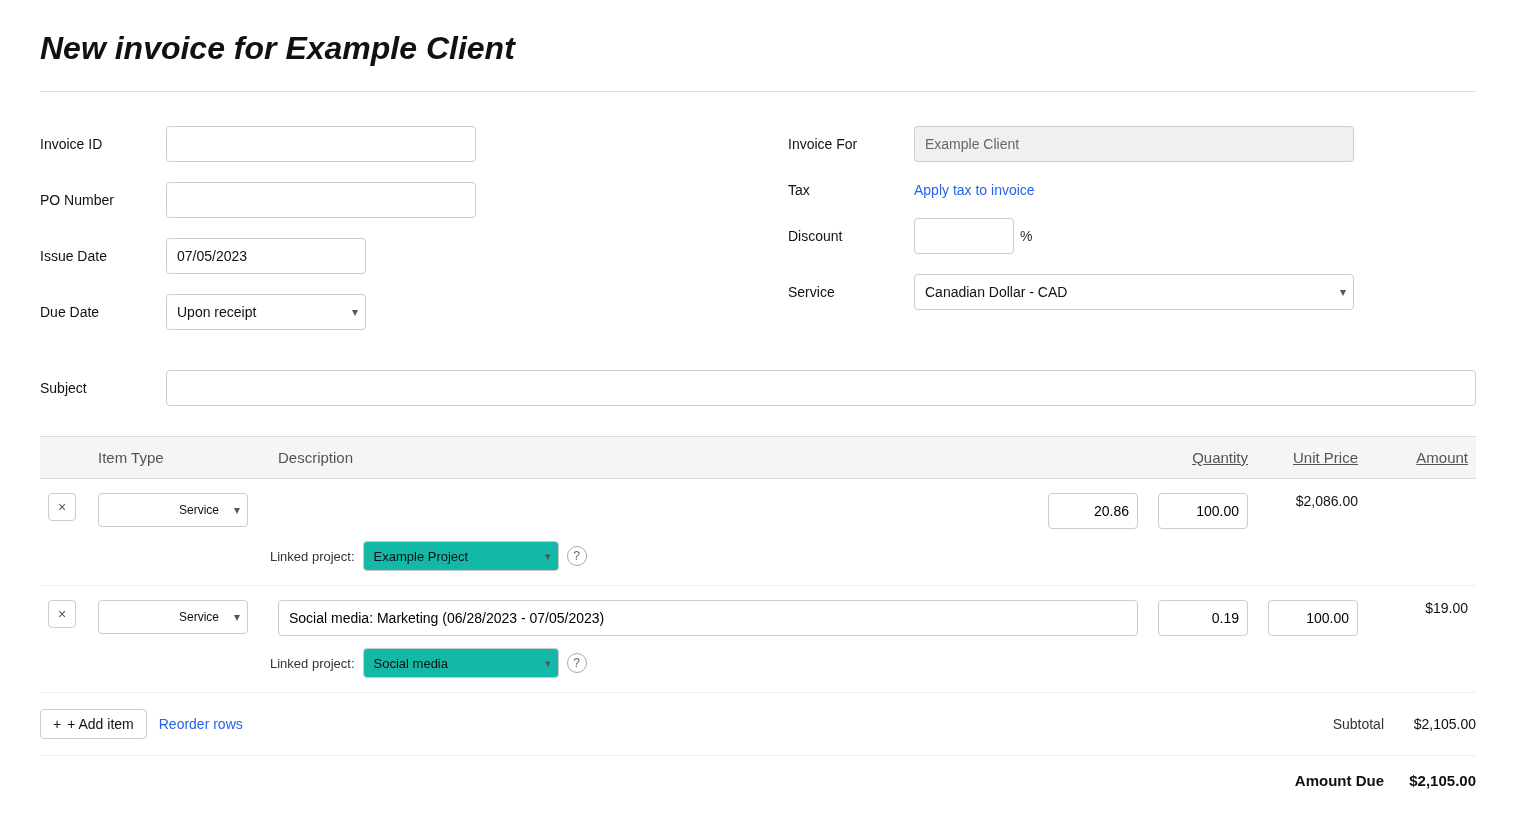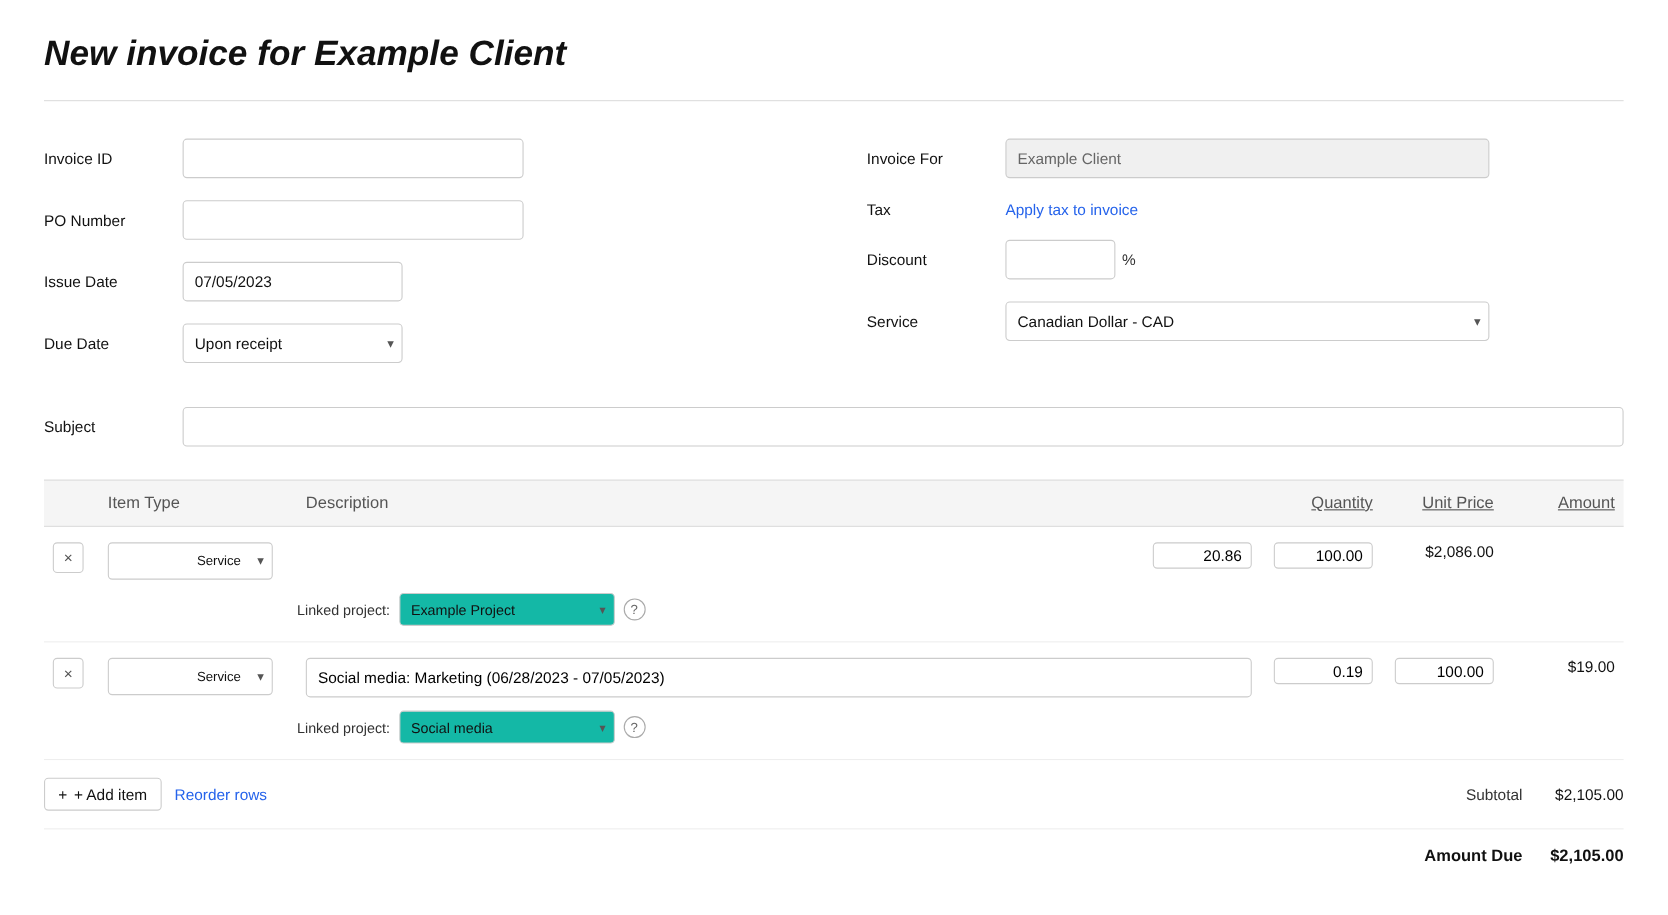--- a/index.html
+++ b/index.html
@@ -42,21 +42,21 @@
     .cell.right { justify-content: flex-end; }
 
     .delete-btn { width: 28px; height: 28px; border: 1px solid #ccc; border-radius: 4px; background: #fff; display: flex; align-items: center; justify-content: center; cursor: pointer; font-size: 14px; color: #555; }
 
     .item-select { border: 1px solid #ccc; border-radius: 4px; padding: 5px 28px 5px 10px; font-size: 12px; height: 34px; appearance: none; background: #fff; color: #111; cursor: pointer; outline: none; width: 150px; text-align: right; }
     .item-select-wrapper { position: relative; display: inline-flex; align-items: center; }
     .item-select-wrapper::after { content: '▾'; position: absolute; right: 8px; pointer-events: none; color: #555; font-size: 12px; }
 
     .desc-input { width: 100%; border: 1px solid #ccc; border-radius: 4px; padding: 6px 10px; font-size: 14px; height: 36px; outline: none; }
 
-    .qty-input, .price-input { width: 90px; border: 1px solid #ccc; border-radius: 4px; padding: 6px 8px; font-size: 14px; height: 24px; text-align: right; outline: none; }
+    .qty-input, .price-input { width: 90px; border: 1px solid #ccc; border-radius: 4px; padding: 6px 8px; font-size: 14px; height: 36px; text-align: right; outline: none; }
 
     .amount-text { font-size: 14px; font-weight: 500; color: #111; }
 
     .linked-label { font-size: 13px; color: #333; }
     .linked-select-wrapper { position: relative; display: inline-flex; align-items: center; }
     .linked-select { border: 1px solid #ccc; border-radius: 4px; padding: 4px 28px 4px 10px; font-size: 13px; height: 30px; appearance: none; background: #14b8a6; color: #111; cursor: pointer; outline: none; width: 196px; }
     .linked-select-wrapper::after { content: '▾'; position: absolute; right: 8px; pointer-events: none; color: #555; font-size: 11px; }
 
     .help-icon { width: 20px; height: 20px; border-radius: 50%; border: 1px solid #aaa; display: inline-flex; align-items: center; justify-content: center; font-size: 12px; color: #666; cursor: pointer; }
 

